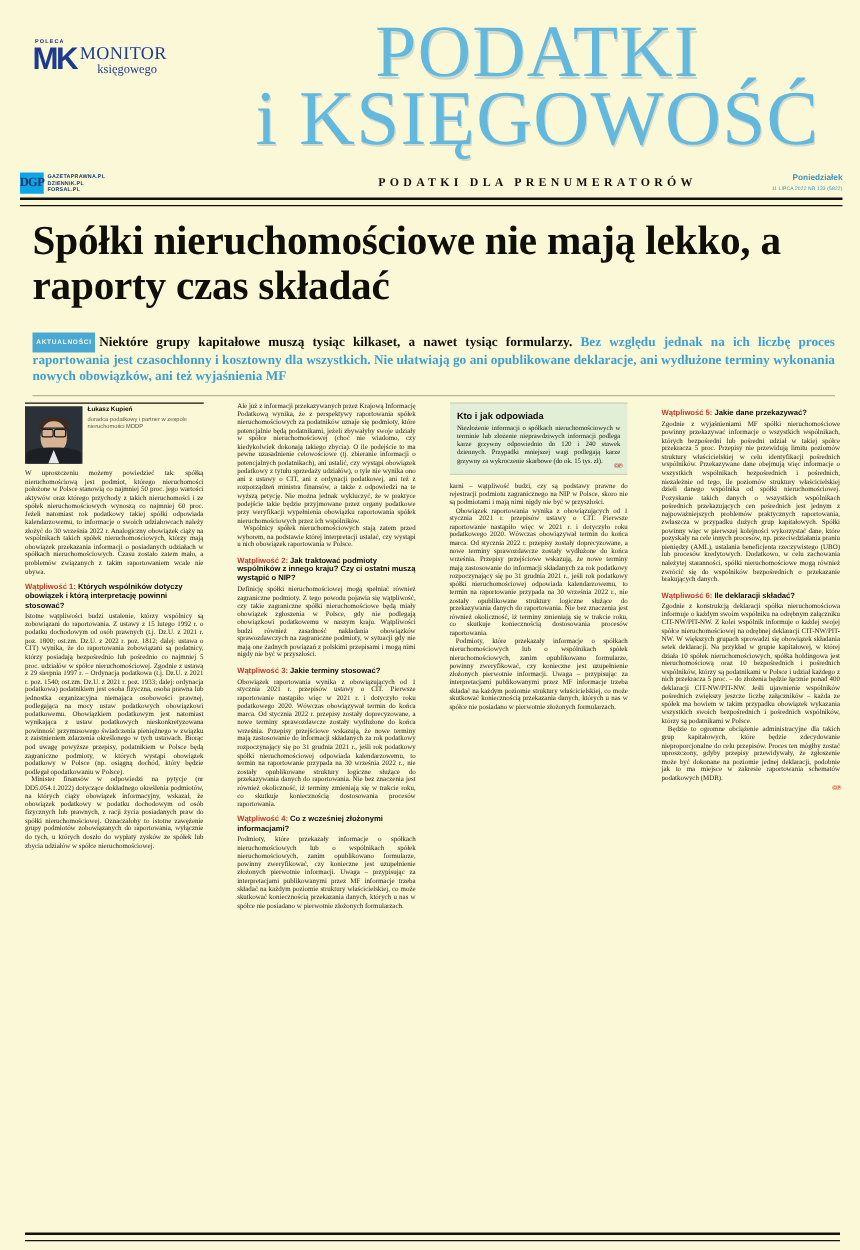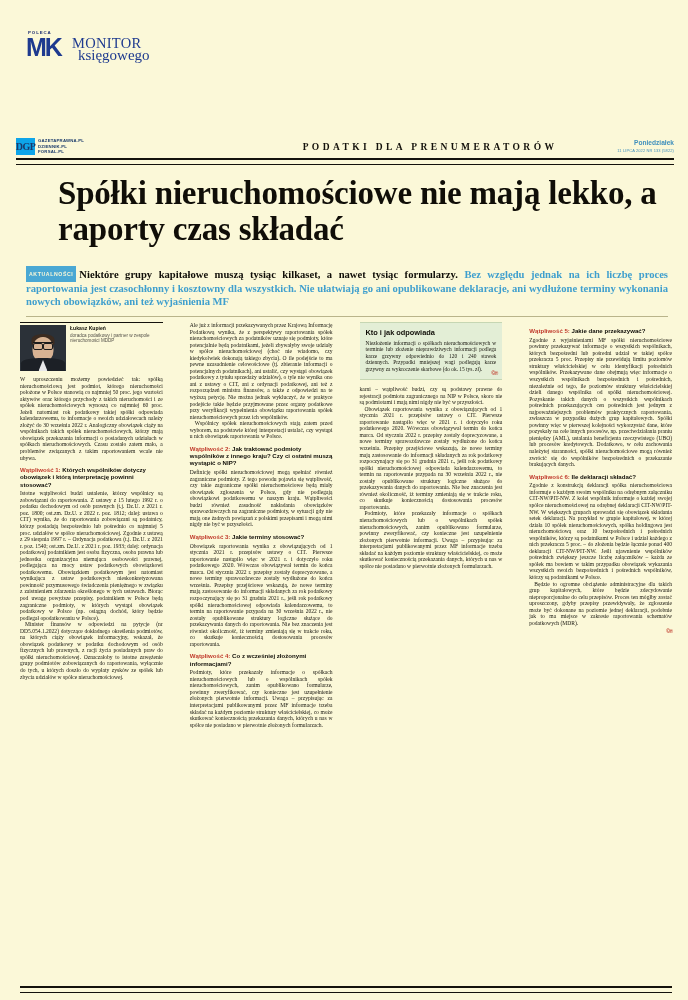--- a/index.html
+++ b/index.html
@@ -16,21 +16,21 @@
   .masthead{position:relative;height:158px;}
   .mk-logo{position:absolute;left:26px;top:30px;width:160px;}
   .mk-poleca{font-family:"Liberation Sans",sans-serif;font-size:4.4px;font-weight:bold;
     letter-spacing:.9px;color:#1a2a70;margin:0 0 1px 2px;}
   .mk-row{display:flex;align-items:flex-start;}
   .mk-mark{font-family:"Liberation Sans",sans-serif;font-weight:bold;font-size:25px;
     color:#1e3a8f;line-height:22px;letter-spacing:-2px;}
   .mk-words{margin-left:3px;padding-top:1px;}
   .mk-monitor{font-family:"Liberation Serif",serif;font-size:14.5px;color:#1e3a8f;
     line-height:13px;letter-spacing:.3px;text-align:center;}
-  .mk-ksiegowego{font-family:"Liberation Serif",serif;font-size:15px;color:#1e3a8f;
+  .mk-ksiegowego{font-family:"Liberation Serif",serif;font-size:10px;color:#1e3a8f;
     line-height:11px;margin-left:14px;}
 
   .title-block{position:absolute;left:180px;top:14px;right:8px;text-align:center;}
   .t1,.t2{
     font-family:"Liberation Serif",serif;
     color:#62b9dd;font-weight:normal;
     letter-spacing:1px;line-height:.93;
     text-shadow:1px 2px 0 rgba(120,150,170,.30);
   }
   .t1{font-size:59px;}
@@ -52,21 +52,21 @@
   .dow{font-family:"Liberation Sans",sans-serif;font-size:6.6px;font-weight:bold;color:#3f8fbd;}
   .dstamp{font-family:"Liberation Sans",sans-serif;font-size:4px;color:#3f8fbd;margin-top:1.5px;letter-spacing:.1px;}
 
   .rule-head{position:absolute;left:16px;right:14px;top:158px;height:4px;
     border-top:2.5px solid #14120c;border-bottom:1px solid #14120c;}
 
   
   .headline{
     position:absolute;left:26px;right:26px;top:176px;
     font-family:"Liberation Serif",serif;font-weight:bold;
-    font-size:33px;line-height:1.08;letter-spacing:-.2px;color:#100e08;margin-left:32px;
+    font-size:33px;line-height:1.08;letter-spacing:-.2px;color:#100e08;
   }
 
   
   .lead{
     position:absolute;left:26px;right:20px;top:266px;
     font-size:10.6px;line-height:13.2px;color:#3f9fce;font-weight:bold;
     font-family:"Liberation Serif",serif;text-align:justify;
   }
   .badge{
     display:inline-block;background:#4aa8d4;color:#fbf8d8;
@@ -151,20 +151,24 @@
       <div class="mk-poleca">POLECA</div>
       <div class="mk-row">
         <div class="mk-mark">MK</div>
         <div class="mk-words">
           <div class="mk-monitor">MONITOR</div>
           <div class="mk-ksiegowego">księgowego</div>
         </div>
       </div>
     </div>
 
+    <div class="title-block">
+      <div class="t1">PODATKI</div>
+      <div class="t2">i KSIĘGOWOŚĆ</div>
+    </div>
 
     <div class="subtitle" style="position:absolute;left:180px;right:8px;top:138px;">PODATKI DLA PRENUMERATORÓW</div>
 
     <div class="dgp">
       <div class="dgp-mark">DGP</div>
       <div class="dgp-lines">
         <div>GAZETAPRAWNA.PL</div>
         <div>DZIENNIK.PL</div>
         <div>FORSAL.PL</div>
       </div>

